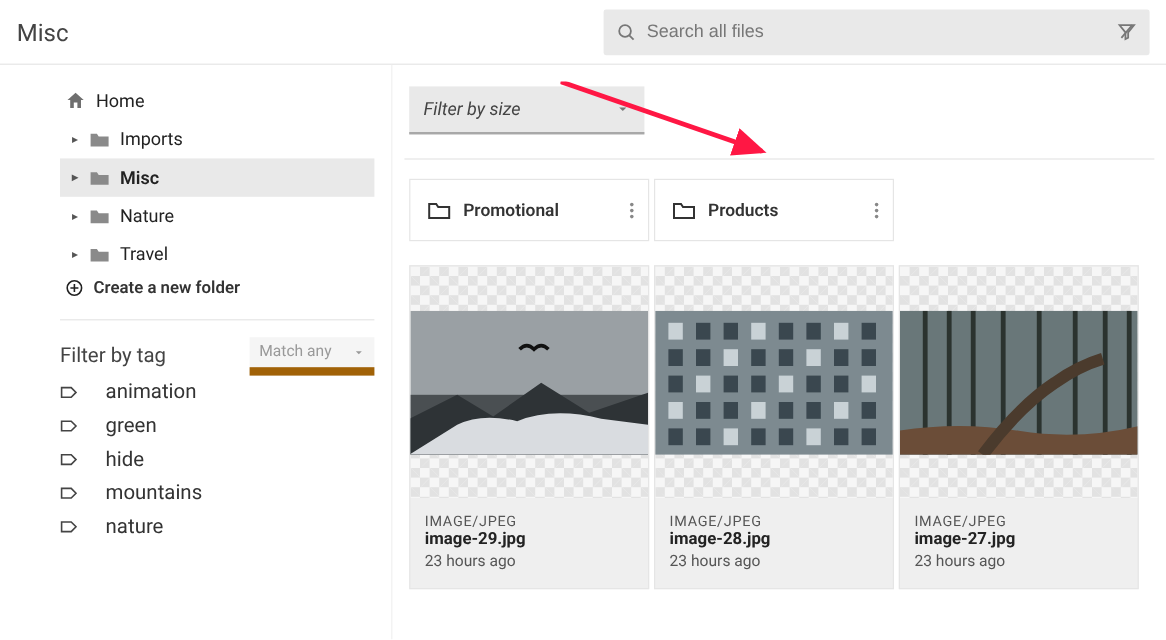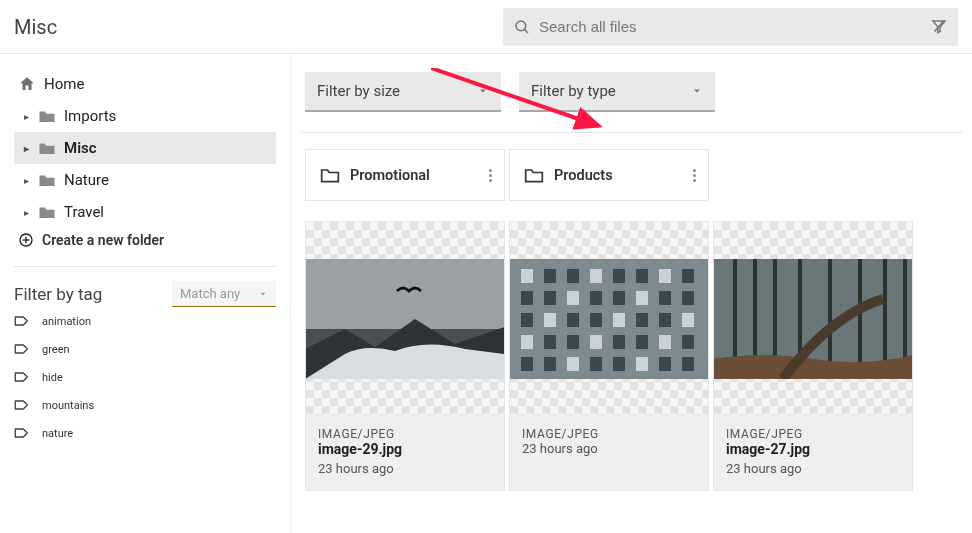--- a/index.html
+++ b/index.html
@@ -3,38 +3,38 @@
 <meta charset="utf-8">
 <style>
   * { box-sizing: border-box; margin: 0; padding: 0; }
   body { font-family: -apple-system, BlinkMacSystemFont, "Segoe UI", Roboto, sans-serif; font-size: 14px; color: #333; background: #fff; width: 972px; height: 533px; overflow: hidden; position: relative; }
   .topbar { display: flex; align-items: center; height: 54px; padding: 0 14px; border-bottom: 1px solid #e5e5e5; }
   .page-title { font-size: 20px; font-weight: 400; color: #444; flex: 0 0 auto; margin-right: auto; }
   .search-wrap { display: flex; align-items: center; background: #e9e9e9; height: 38px; width: 455px; border-radius: 2px; padding: 0 10px; color: #666; }
   .search-wrap svg { flex: 0 0 auto; }
   .search-input { border: none; background: transparent; font-size: 15px; color: #555; outline: none; margin-left: 8px; flex: 1; }
   .search-input::placeholder { color: #777; }
-  .layout { display: flex; height: calc(100% - 54px); }
+  .layout { display: flex; height: calc(100% - 54px); padding-left: 36px; }
   .sidebar { width: 290px; flex: 0 0 290px; padding: 14px 14px 0 14px; }
   .tree-item { display: flex; align-items: center; height: 32px; cursor: pointer; padding-left: 4px; }
   .tree-item.child { padding-left: 10px; }
   .tree-item.selected { background: #e9e9e9; font-weight: 600; }
   .tree-caret { width: 10px; font-size: 10px; color: #555; margin-right: 4px;}
   .folder-ico { margin-right: 8px; display:flex; align-items:center;}
   .tree-label { font-size: 15px; color: #222; }
   .create-folder { display:flex; align-items:center; margin-top: 4px; cursor:pointer; font-weight:600; font-size:14px; padding-left:4px;}
   .create-folder span { margin-left:8px;text-align:center; }
   hr.sep { border:none; border-top:1px solid #e5e5e5; margin: 18px 0 14px 0;}
   .tag-header { display:flex; align-items:center; justify-content:space-between; }
   .tag-title { font-size:17px; font-weight:400; color:#444;}
-  .tag-mode { background:#f5f5f5; border-bottom:1px solid #a16207; color:#999; font-size:13px; padding:5px 8px; display:flex; align-items:center; cursor:pointer; width:104px; justify-content: space-between;}
+  .tag-mode { background:#f5f5f5; border-bottom:7px solid #a16207; color:#999; font-size:13px; padding:5px 8px; display:flex; align-items:center; cursor:pointer; width:104px; justify-content: space-between;}
   .tag-item { display:flex; align-items:center; height:28px; cursor:pointer;}
-  .tag-item span { margin-left:12px; font-size:11px; color:#333;}
+  .tag-item span { margin-left:22px; font-size:17px; color:#333;}
   .main { flex:1; position:relative; padding: 18px 10px 0 10px; border-left:1px solid #f0f0f0; overflow:hidden; }
-  .filters { display:flex; gap:18px; margin-bottom:20px; margin-left:4px;}
+  .filters { display:flex; gap:32px; margin-bottom:20px; margin-left:4px;font-style:italic;}
   .filter-select { background:#e9e9e9; border-bottom:2px solid #a8a8a8; color:#444; font-size:15px; padding:10px 12px; width:196px; display:flex; align-items:center; justify-content:space-between; cursor:pointer;}
   .content-sep { border-top:1px solid #e5e5e5; margin-bottom:16px;}
   .grid { display:flex; gap:4px; margin-left:4px; flex-wrap:wrap;}
   .folder-card { width:200px; height:52px; border:1px solid #e5e5e5; display:flex; align-items:center; padding:0 6px 0 14px; cursor:pointer;}
   .folder-card .fldr { margin-right:10px; display:flex;}
   .folder-card-label { font-weight:600; font-size:14.5px; flex:1;}
   .more-vert { display:flex; flex-direction:column; gap:2px; padding:6px; cursor:pointer;}
   .more-vert i { width:3px; height:3px; background:#888; border-radius:50%; display:block;}
   .image-card { width:200px; border:1px solid #e5e5e5; background:#efefef;}
   .thumb { height:193px; position:relative; display:flex; align-items:center; justify-content:center; overflow:hidden;}
@@ -180,26 +180,20 @@
           <marker id="ahead" markerWidth="8" markerHeight="8" refX="6" refY="3" orient="auto">
             <path d="M0,0 L7,3 L0,6 z" fill="#ff1744"></path>
           </marker>
         </defs>
       <line x1="0" y1="0" x2="168" y2="58" stroke="#ff1744" stroke-width="4" marker-end="url(#ahead)"></line>
     </svg>
 
     <div class="filters">
       <div class="filter-select">
         <span>Filter by size</span>
-        <svg width="12" height="12" viewBox="0 0 24 24" fill="#777">
-            <path d="M6 9l6 6 6-6z"></path>
-          </svg>
-      </div>
-      <div class="filter-select">
-        <span>Filter by type</span>
         <svg width="12" height="12" viewBox="0 0 24 24" fill="#777">
             <path d="M6 9l6 6 6-6z"></path>
           </svg>
       </div>
     </div>
     <div class="content-sep"></div>
 
     <div class="grid" id="folders-grid">
         <div class="folder-card">
           <span class="fldr">
@@ -289,20 +283,21 @@
               <rect x="81" y="98" width="12" height="14" fill="#3a474f"></rect>
               <rect x="104" y="98" width="12" height="14" fill="#3a474f"></rect>
               <rect x="127" y="98" width="12" height="14" fill="#c9d2d6"></rect>
               <rect x="150" y="98" width="12" height="14" fill="#3a474f"></rect>
               <rect x="173" y="98" width="12" height="14" fill="#3a474f"></rect>
       <rect x="0" y="0" width="200" height="120" fill="url(#g2)" opacity="0"></rect>
     </svg>
     </div>
     <div class="meta">
       <div class="type">IMAGE/JPEG</div>
+      <div class="name">image-28.jpg</div>
       <div class="time">23 hours ago</div>
     </div>
         </div>
         <div class="image-card">
           <div class="thumb">
       <div class="checker"></div>
       <svg viewBox="0 0 200 120" preserveAspectRatio="xMidYMid slice">
     <rect width="200" height="120" fill="#5a6964"></rect>
     <rect width="200" height="120" fill="#8893a0" opacity="0.35"></rect>
     <rect x="20" y="0" width="4" height="120" fill="#2b332f"></rect>

